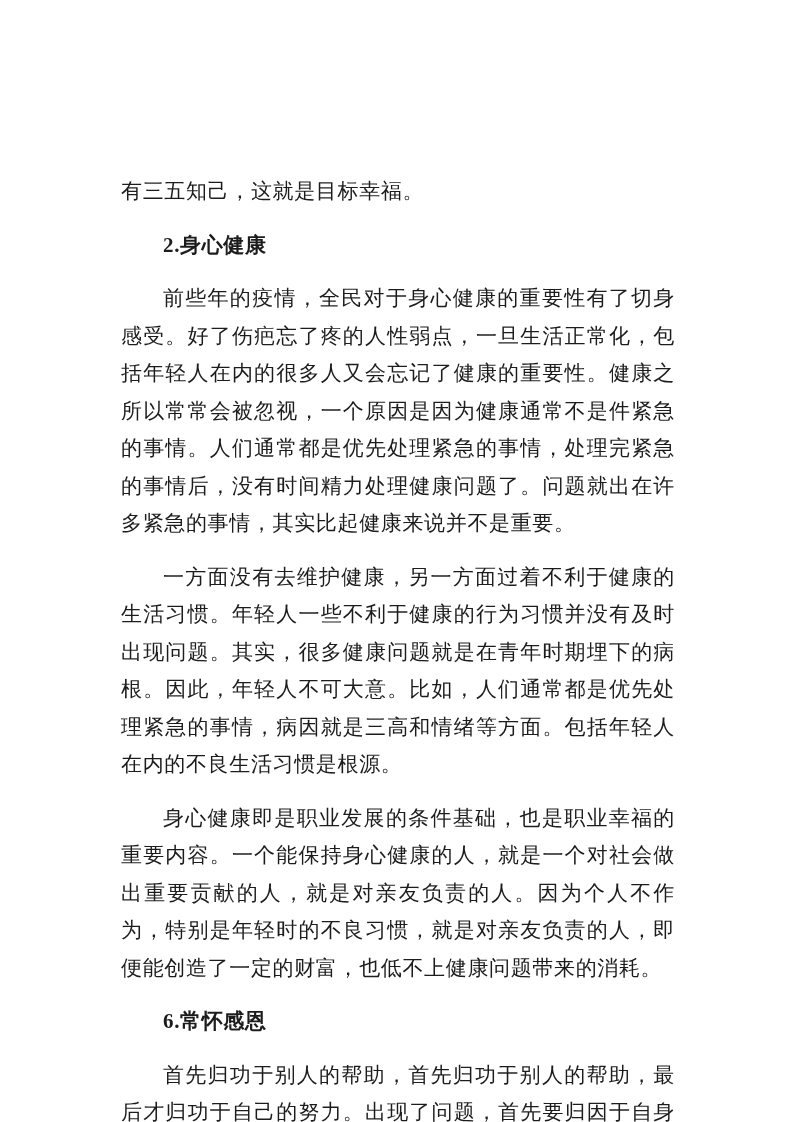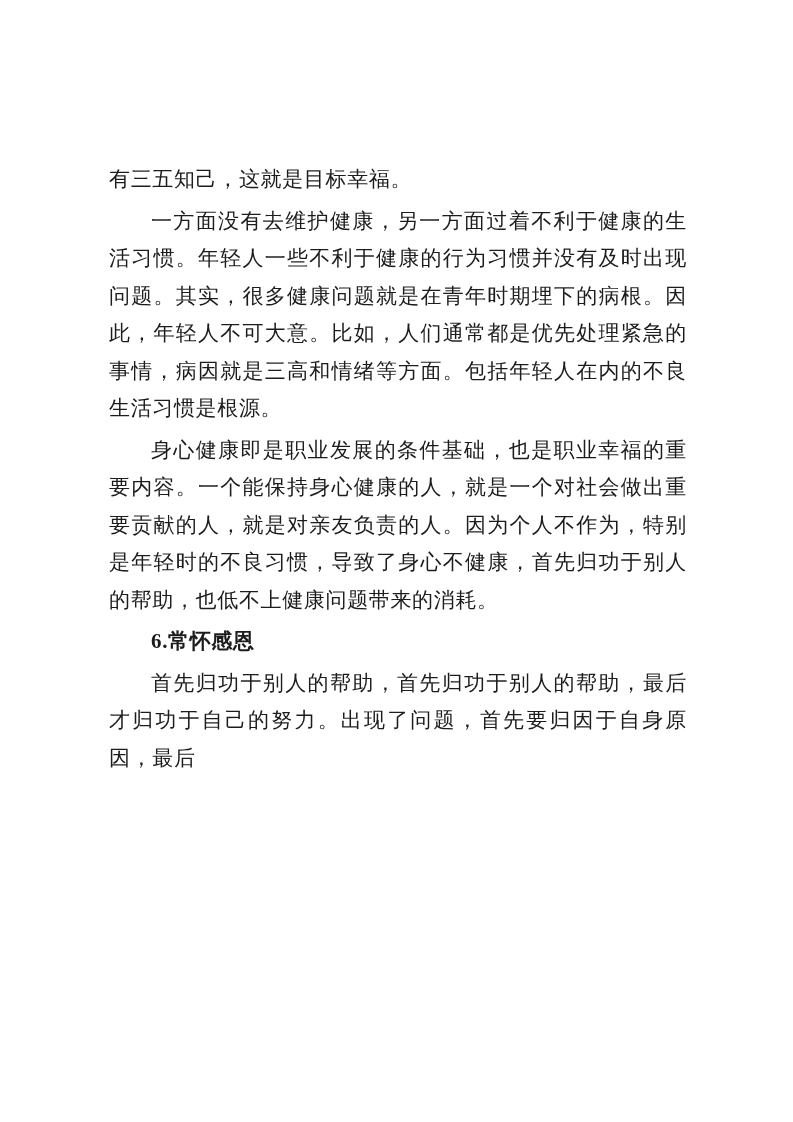--- a/index.html
+++ b/index.html
@@ -17,36 +17,38 @@
     overflow: hidden;
     font-family: "Liberation Serif", "DejaVu Serif", serif;
     font-size: 21px;
     line-height: 37.5px;
     letter-spacing: 0.65px;
     color: #1c1c1c;
     text-align: justify;
     text-justify: inter-ideograph;
   }
   .page p {
-    margin: 4px;
+    margin: 16px;
     padding: 0;
   }
   .continuation {
     text-indent: 0;
   }
   .para {
     text-indent: 2em;
   }
   .heading {
     text-indent: 2em;
     font-weight: bold;
   }
 </style>
 </head>
 <body>
 
 <div class="page">
   <p class="continuation">有三五知己，这就是目标幸福。</p>
+  <p class="heading">2.身心健康</p>
+  <p class="para">前些年的疫情，全民对于身心健康的重要性有了切身感受。好了伤疤忘了疼的人性弱点，一旦生活正常化，包括年轻人在内的很多人又会忘记了健康的重要性。健康之所以常常会被忽视，一个原因是因为健康通常不是件紧急的事情。人们通常都是优先处理紧急的事情，处理完紧急的事情后，没有时间精力处理健康问题了。问题就出在许多紧急的事情，其实比起健康来说并不是重要。</p>
   <p class="para">一方面没有去维护健康，另一方面过着不利于健康的生活习惯。年轻人一些不利于健康的行为习惯并没有及时出现问题。其实，很多健康问题就是在青年时期埋下的病根。因此，年轻人不可大意。比如，人们通常都是优先处理紧急的事情，病因就是三高和情绪等方面。包括年轻人在内的不良生活习惯是根源。</p>
-  <p class="para">身心健康即是职业发展的条件基础，也是职业幸福的重要内容。一个能保持身心健康的人，就是一个对社会做出重要贡献的人，就是对亲友负责的人。因为个人不作为，特别是年轻时的不良习惯，导致了身心不健康，首先归功于别人的帮助，也低不上健康问题带来的消耗。</p>
+  <p class="para">身心健康即是职业发展的条件基础，也是职业幸福的重要内容。一个能保持身心健康的人，就是一个对社会做出重要贡献的人，就是对亲友负责的人。因为个人不作为，特别是年轻时的不良习惯，就是对亲友负责的人，即便能创造了一定的财富，也低不上健康问题带来的消耗。</p>
   <p class="heading">6.常怀感恩</p>
   <p class="para">首先归功于别人的帮助，首先归功于别人的帮助，最后才归功于自己的努力。出现了问题，首先要归因于自身原因，最后</p>
 </div>
 
 </body></html>

